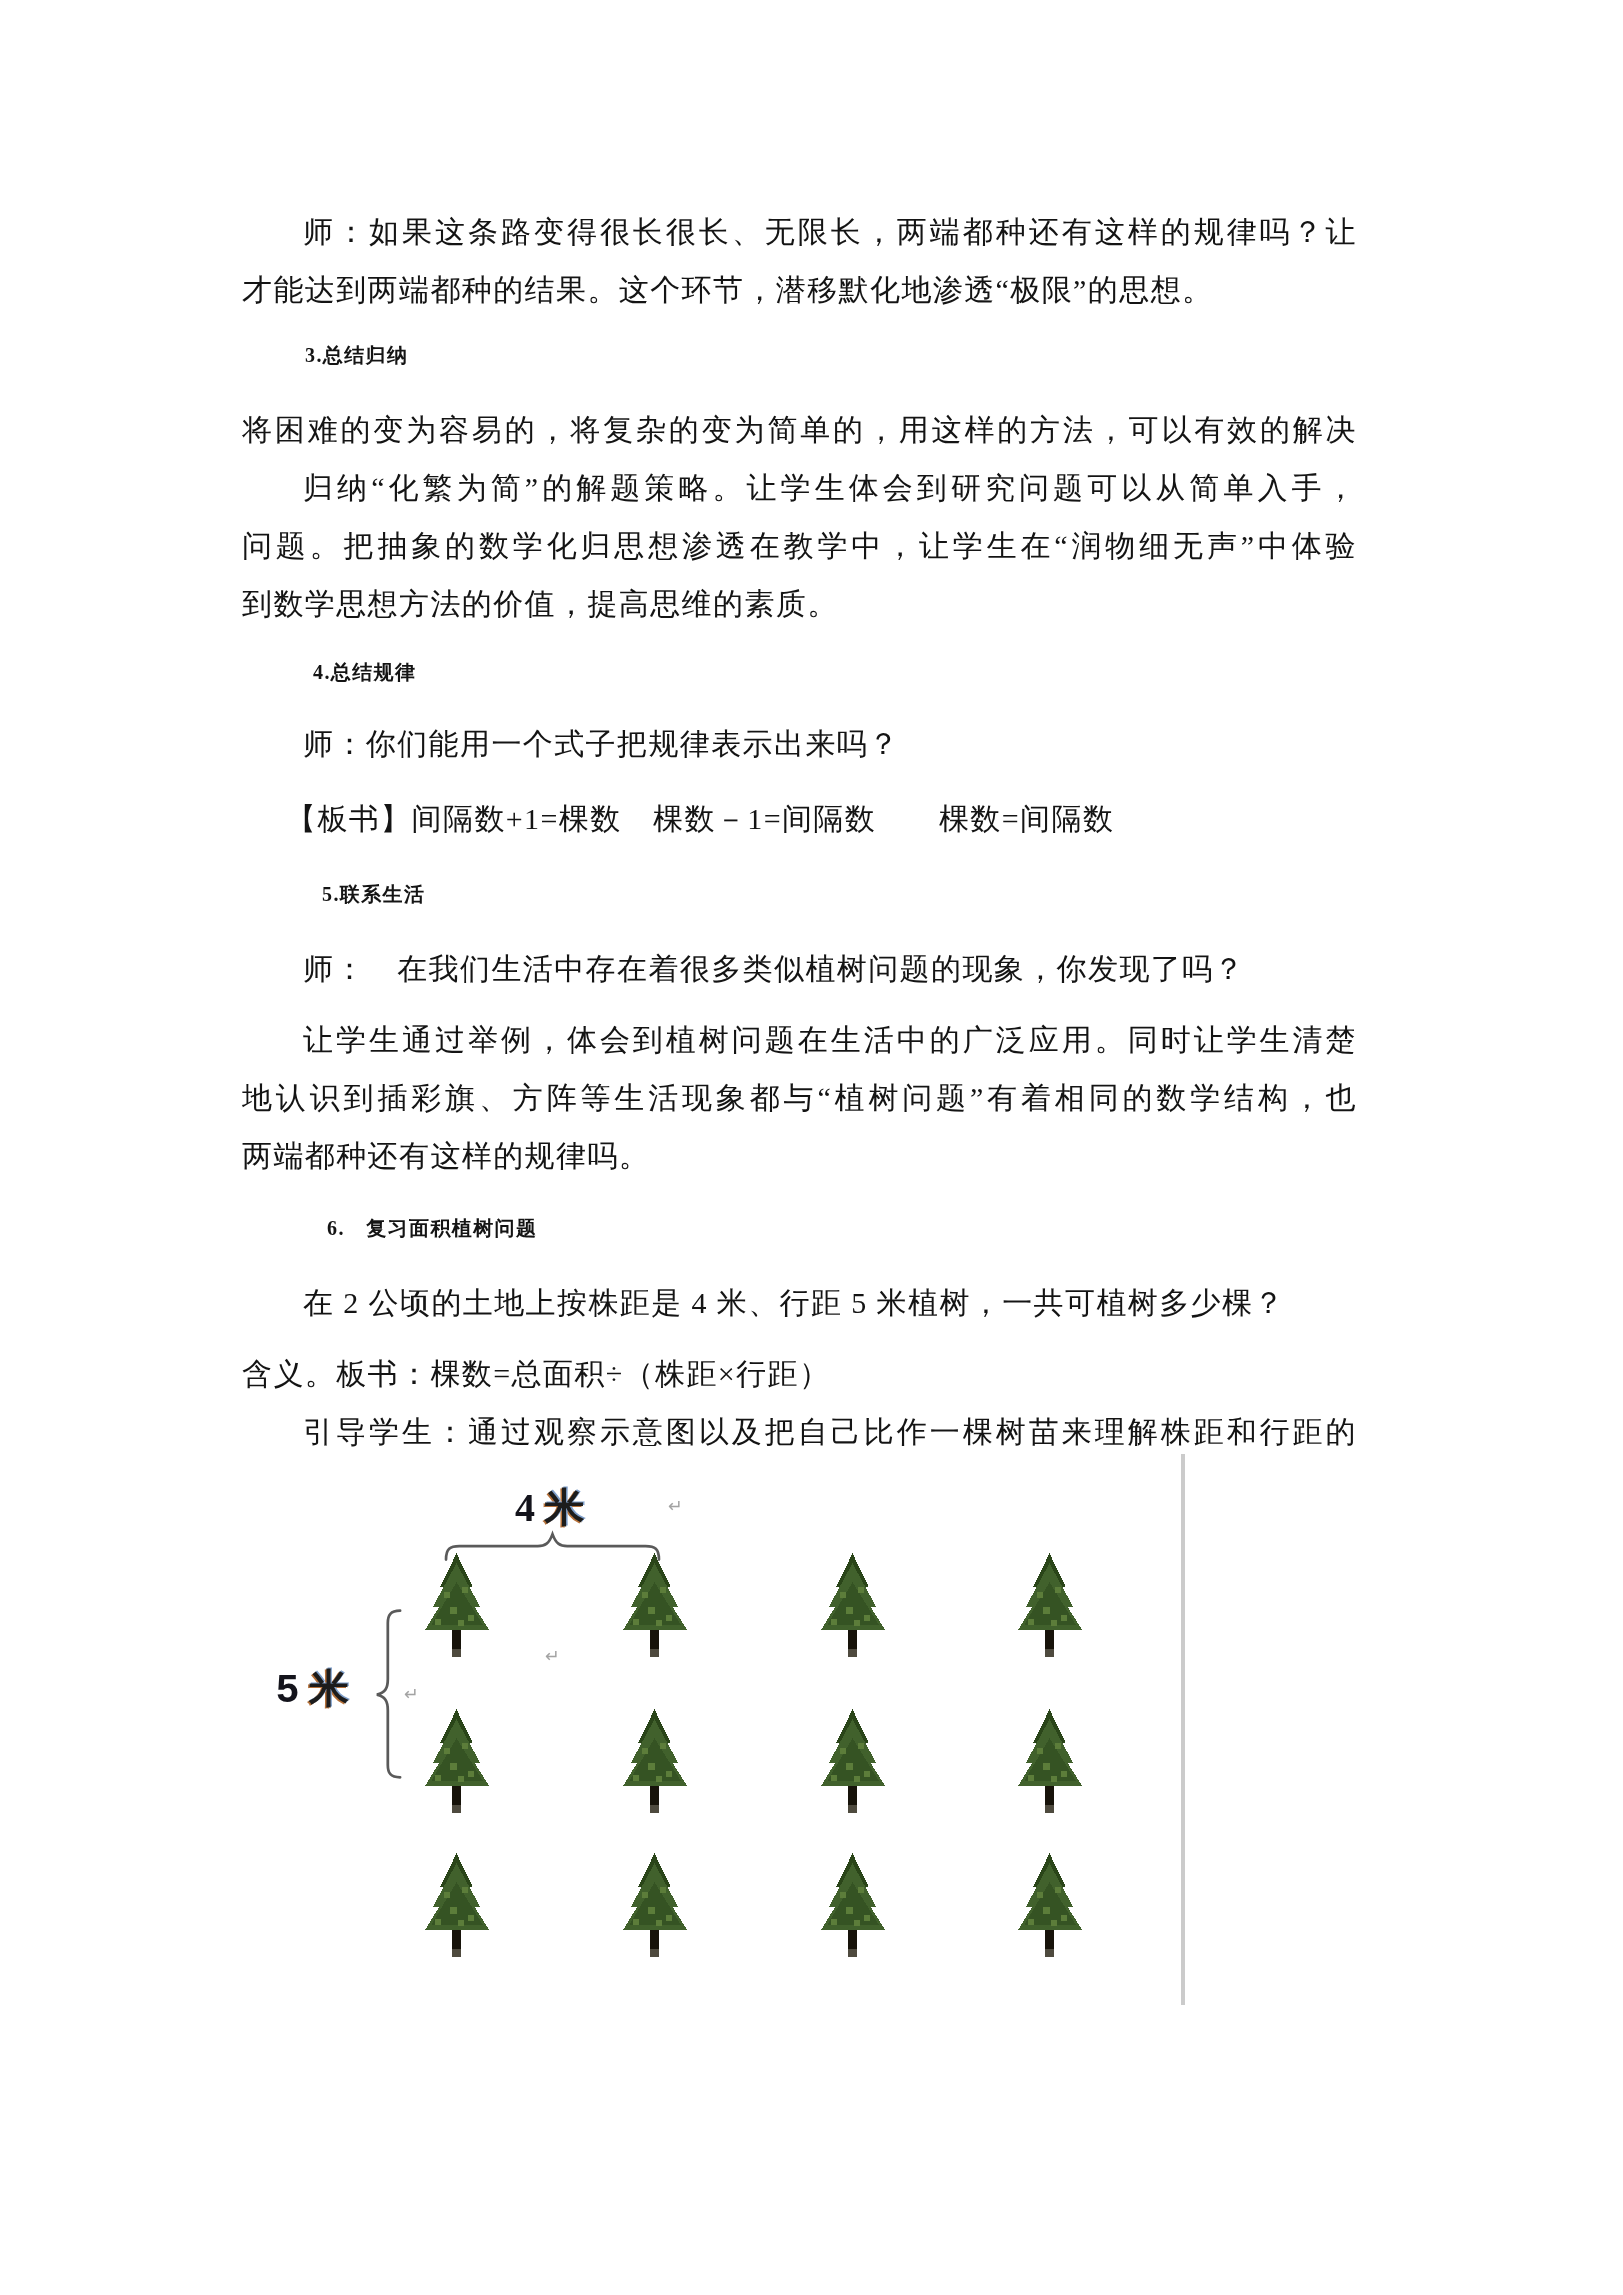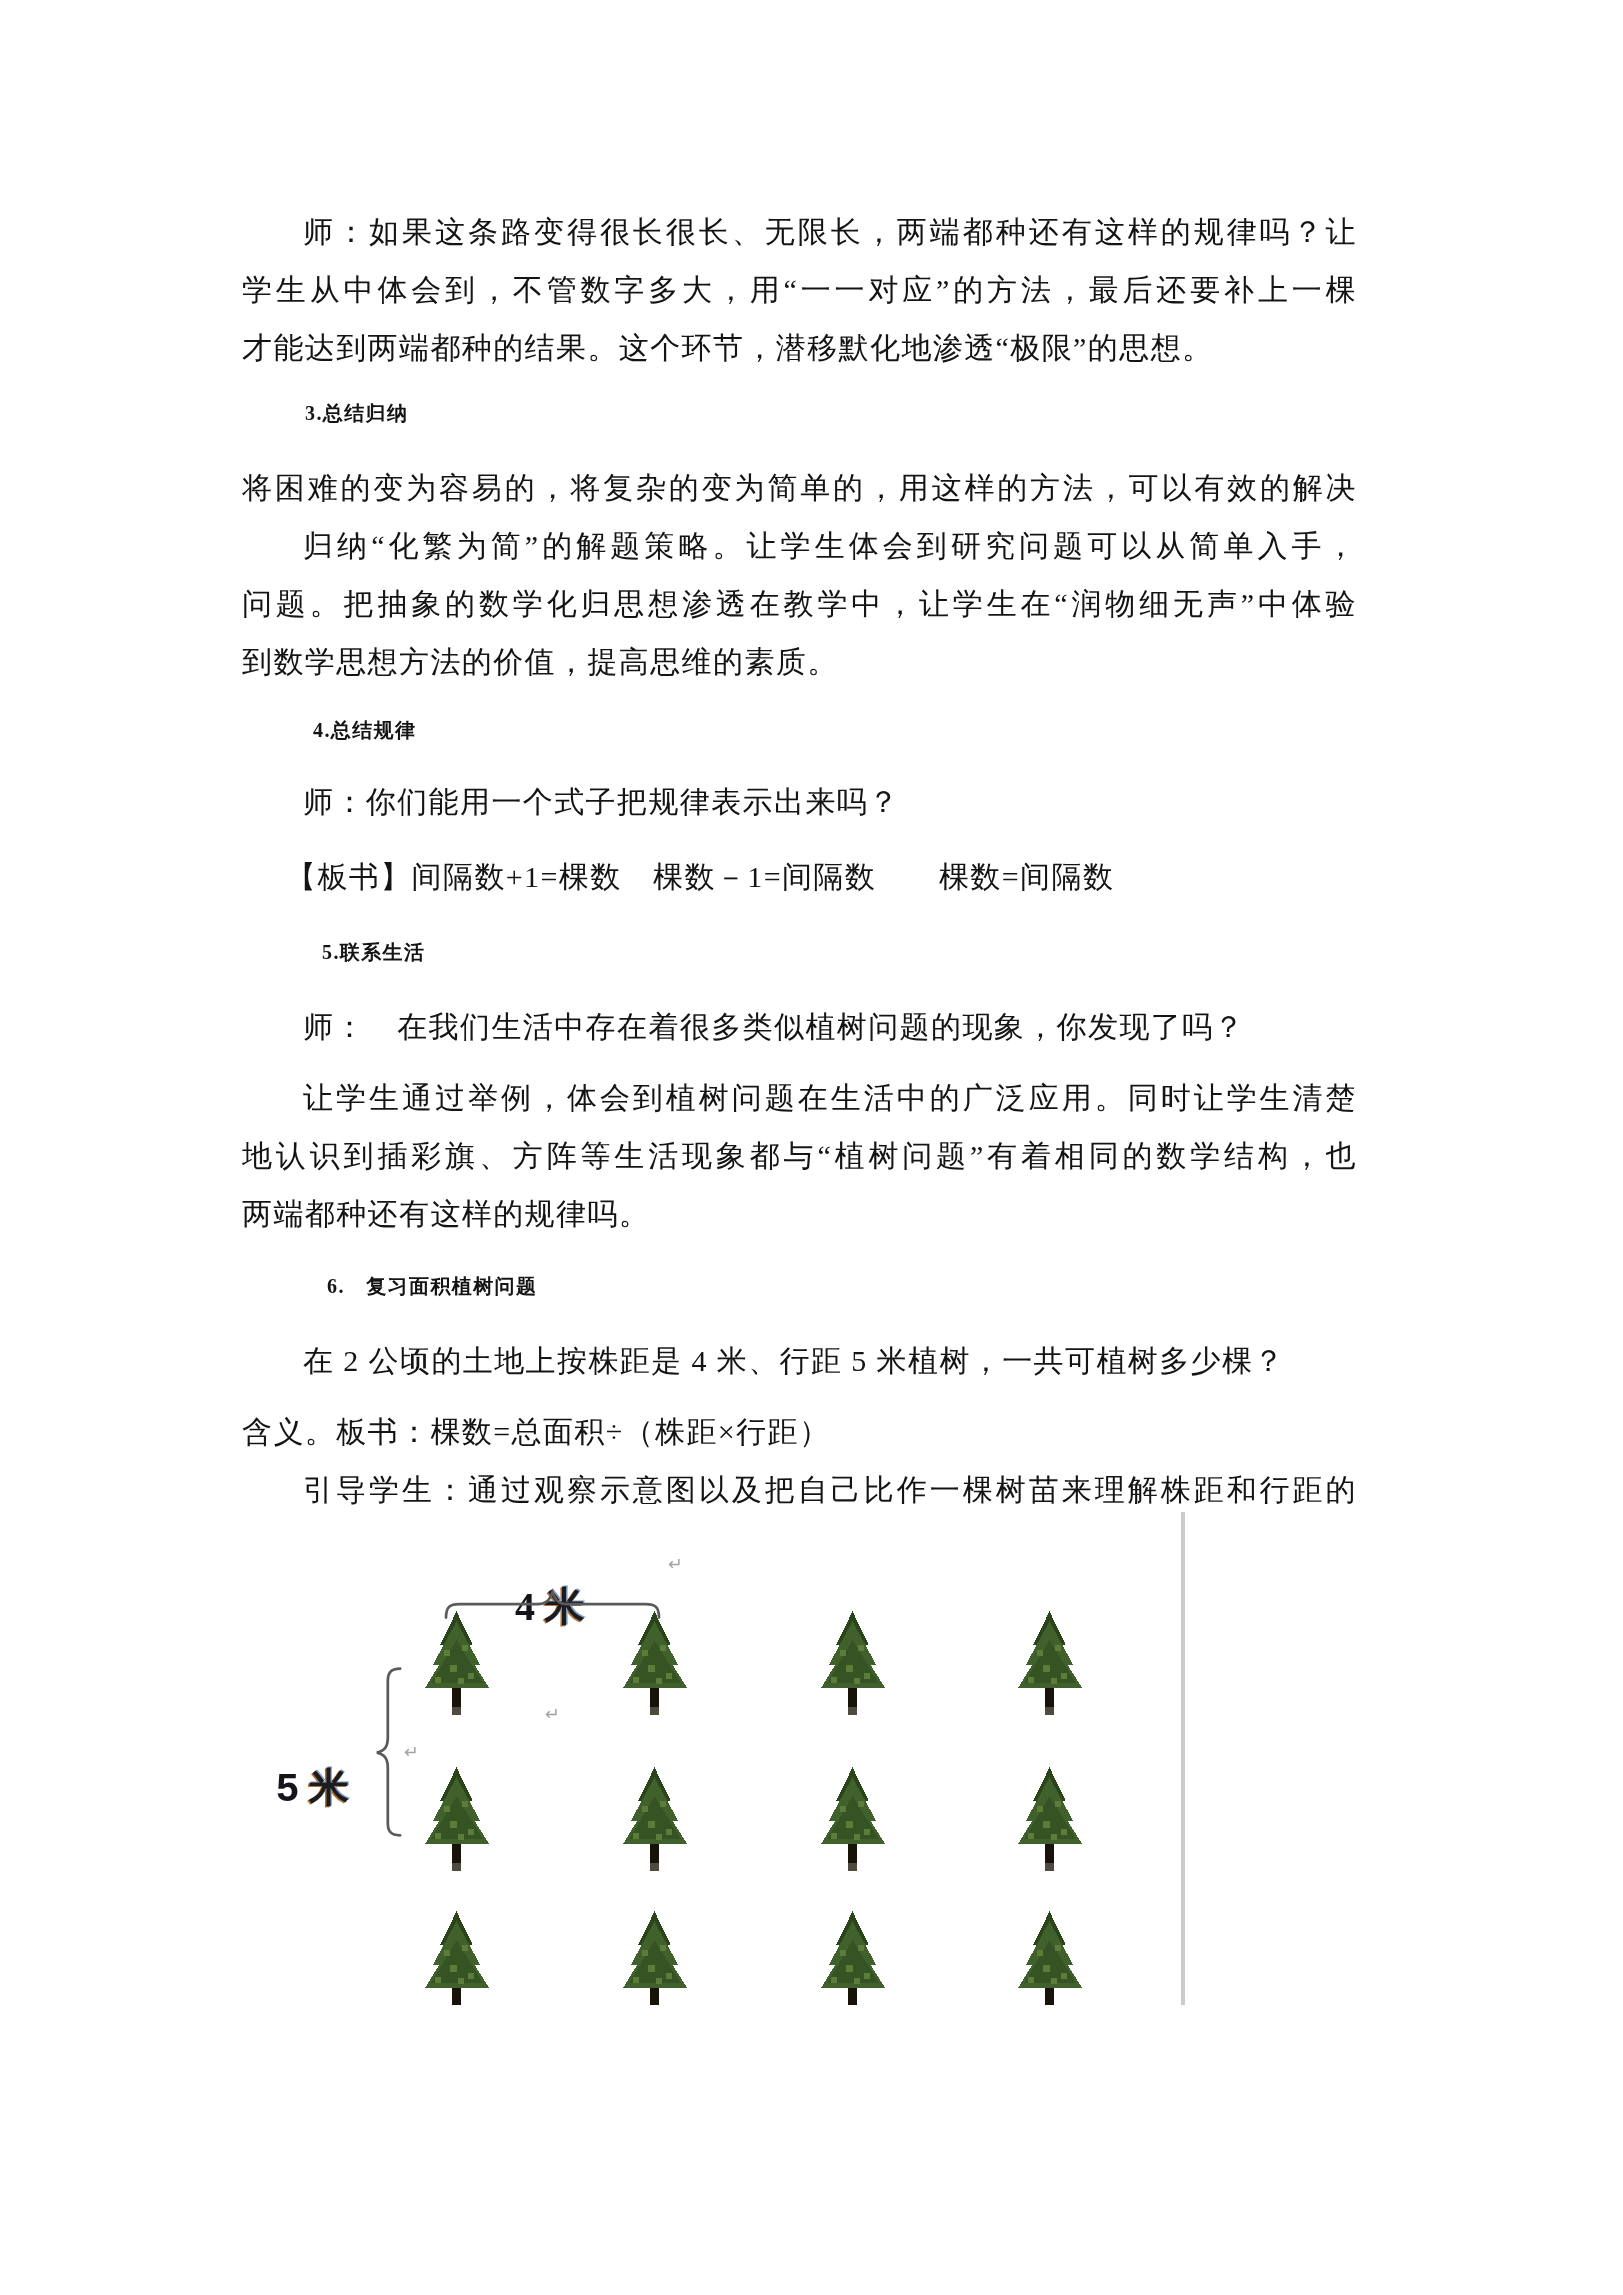--- a/index.html
+++ b/index.html
@@ -16,38 +16,37 @@
   .just{text-align:justify;text-align-last:justify;}
   .ind{text-indent:61px;}
   .heading{font-weight:bold;font-size:20px;}
   .board{text-indent:44px;}
   
   .figure{position:relative;margin-top:17px;margin-left:17px;width:934px;height:545px;}
   .vline{position:absolute;left:922px;top:-24px;width:4.1px;height:569px;}
   .treegrid{position:absolute;left:0;top:0;width:100%;height:100%;}
   .tree{position:absolute;width:83px;height:108px;}
   .tree svg{display:block;}
-  .speclabel{position:absolute;font-weight:bold;font-size:40px;line-height:48px;color:#1c1c1c;white-space:nowrap;margin-top:41px;}
+  .speclabel{position:absolute;font-weight:bold;font-size:40px;line-height:48px;color:#1c1c1c;white-space:nowrap;}
   .speclabel .num{margin-right:9.5px;color:#14141c;}
   .toplabel{left:256px;top:5.5px;}
   .leftlabel{left:16.4px;top:190px;font-family:Liberation Mono, monospace;}
   .hbrace{position:absolute;left:183px;top:52px;width:221px;height:31px;}
   .vbrace{position:absolute;left:115px;top:130px;width:29px;height:172px;}
   .artifact{position:absolute;color:#a3a3a3;font-size:17.7px;font-family:"DejaVu Sans",sans-serif;}
   .pagenum{position:absolute;top:2111px;left:0;width:1623px;text-align:center;font-size:29px;color:#141414;}
 </style>
 </head>
 <body>
 
 <div class="page">
   <div class="content">
 
     <div class="para">
       <div class="line just ind">师：如果这条路变得很长很长、无限长，两端都种还有这样的规律吗？让</div>
-      <div class="line just">学生从中体会到，不管数字多大，用“一一对应”的方法，最后还要补上一棵</div>
       <div class="line">才能达到两端都种的结果。这个环节，潜移默化地渗透“极限”的思想。</div>
     </div>
 
     <div class="para" style="margin-top:6.8px">
       <div class="line heading" style="text-indent:63px">3.总结归纳</div>
     </div>
 
     <div class="para" style="margin-top:17px">
       <div class="line just">将困难的变为容易的，将复杂的变为简单的，用这样的方法，可以有效的解决</div>
       <div class="line just ind">归纳“化繁为简”的解题策略。让学生体会到研究问题可以从简单入手，</div>

